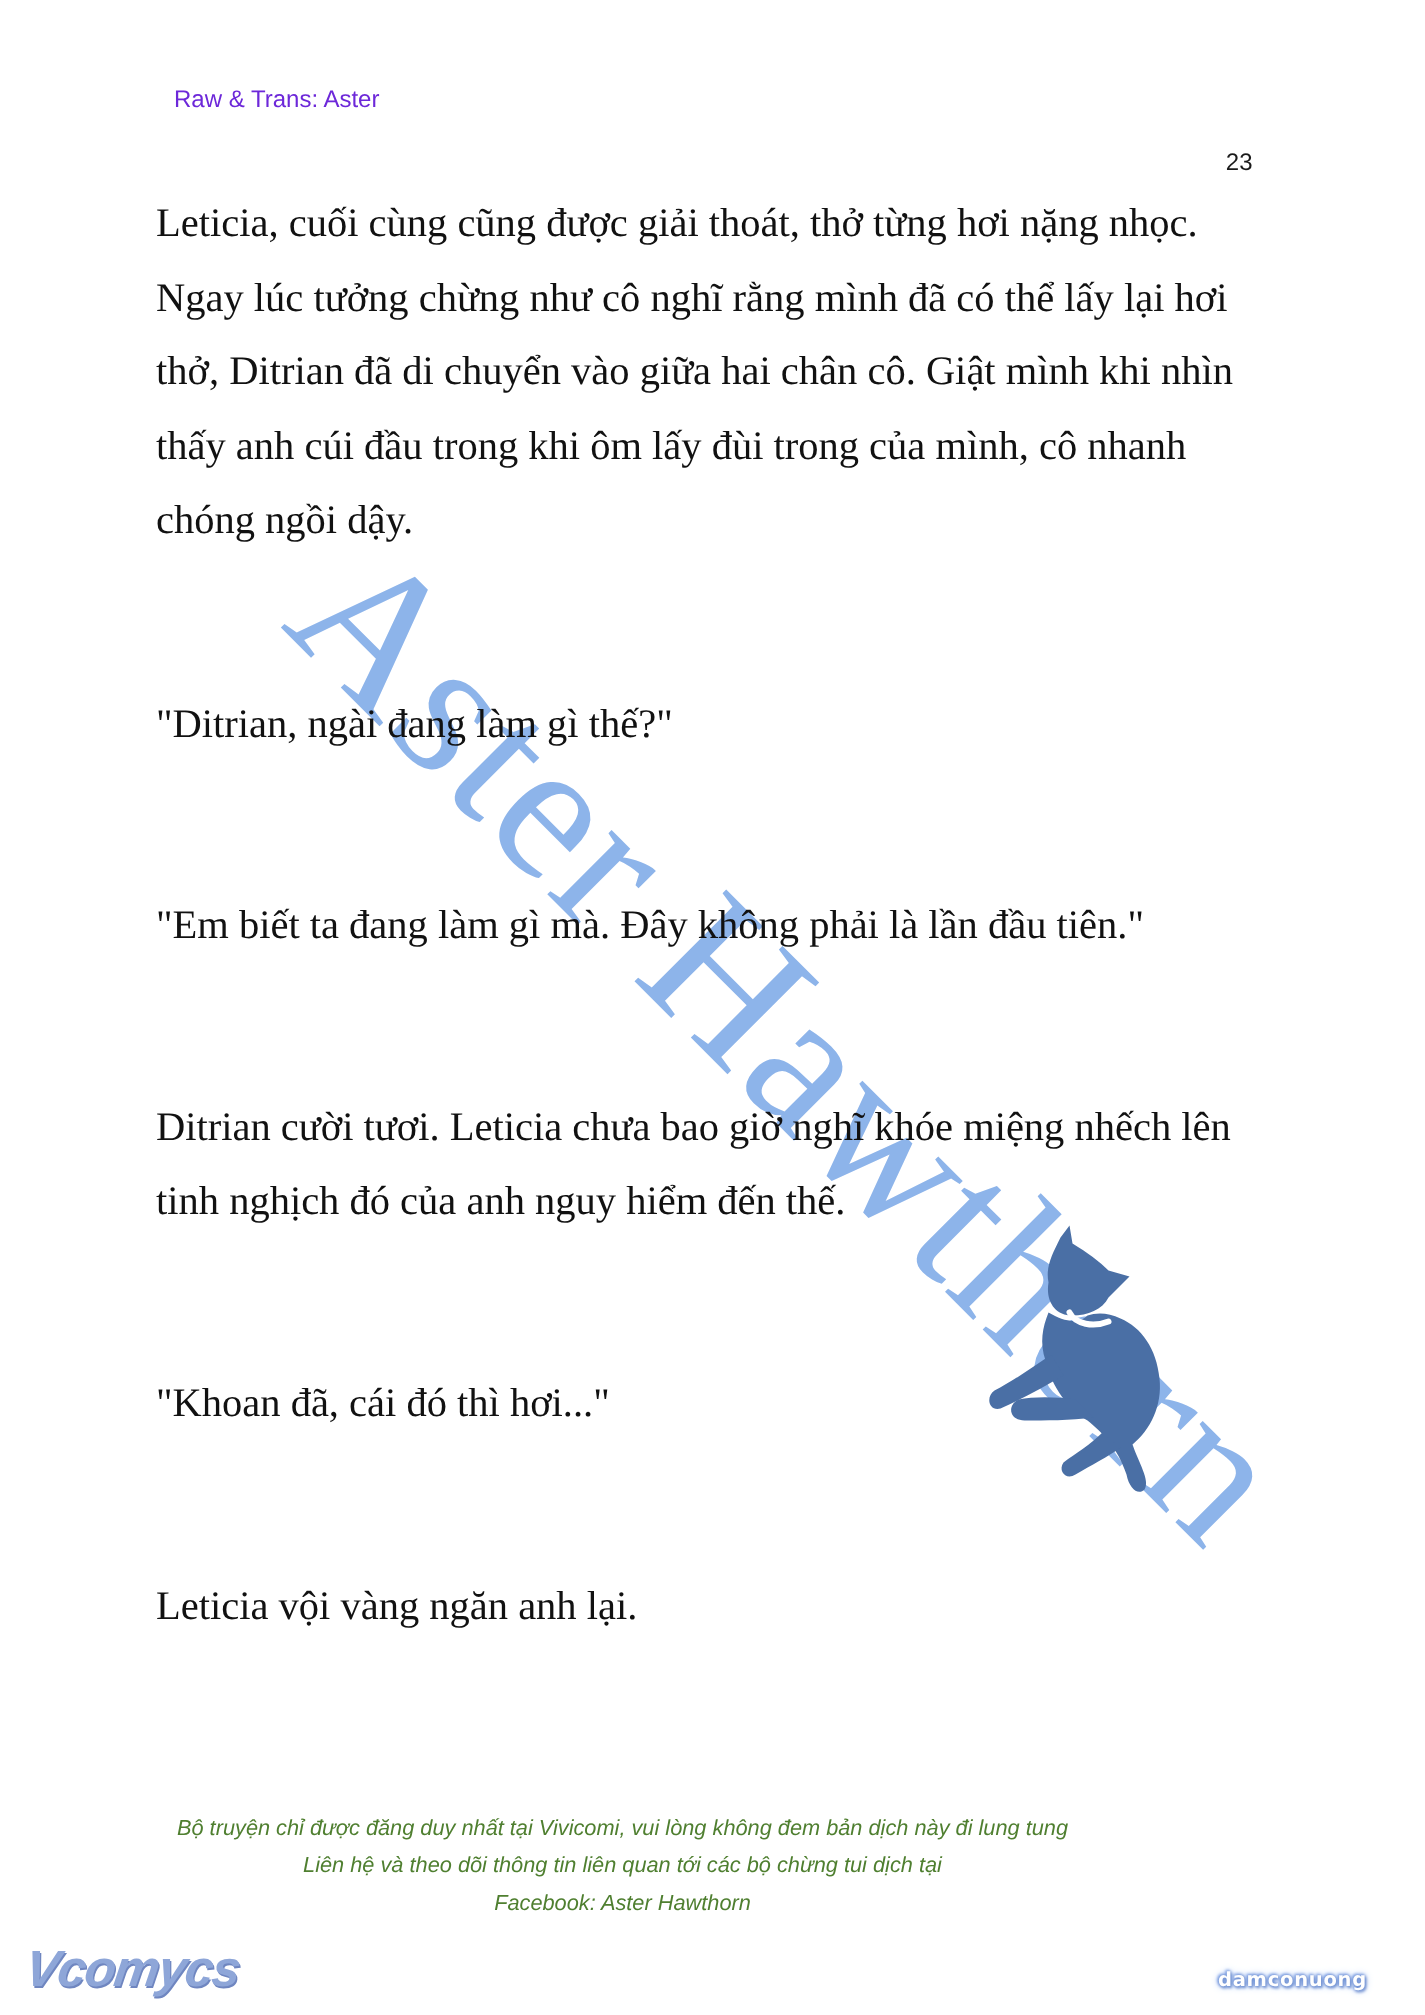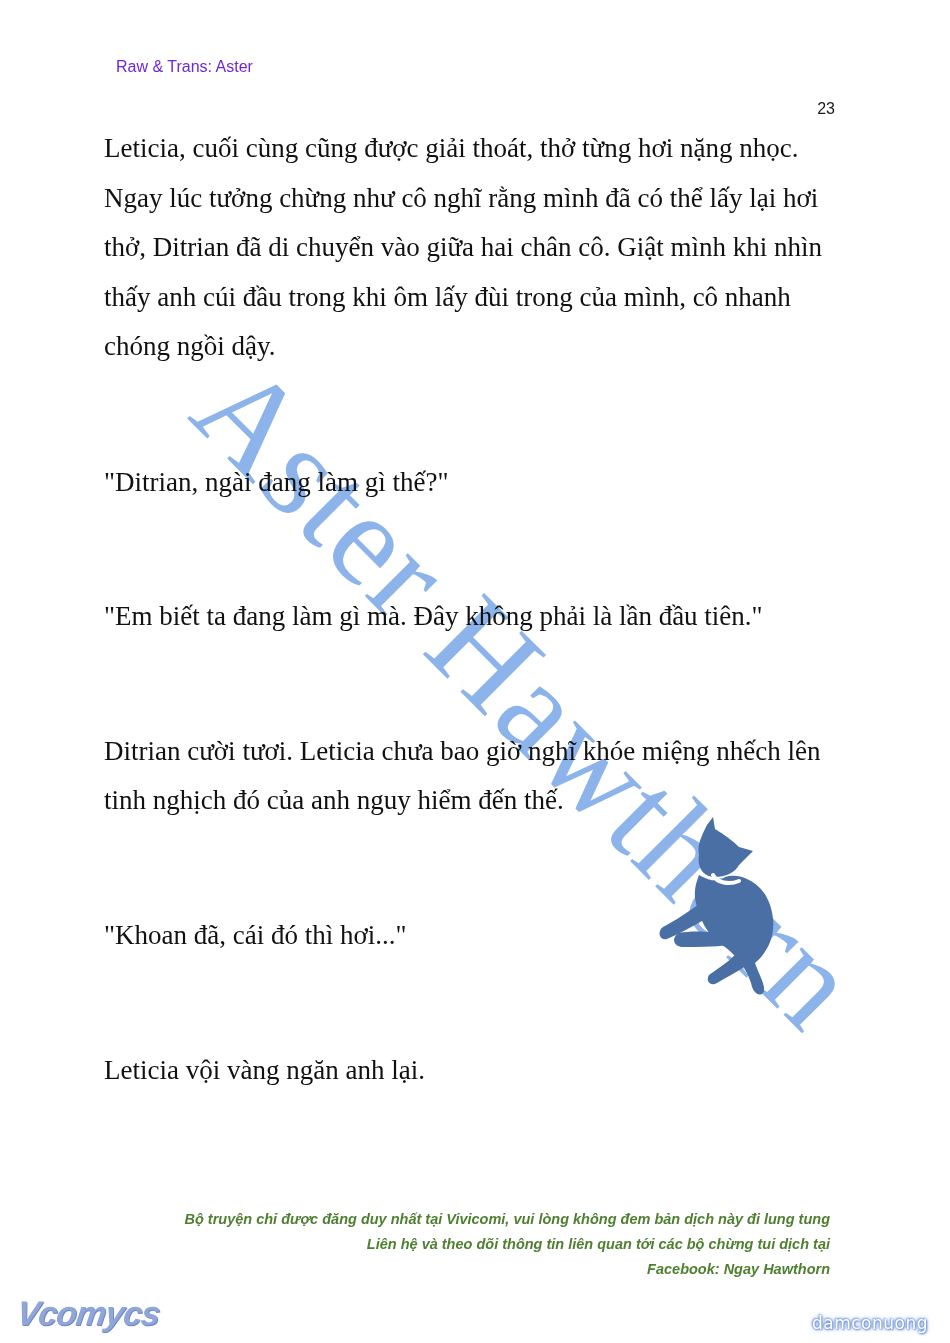--- a/index.html
+++ b/index.html
@@ -75,24 +75,24 @@
       width: 125px;
       height: 185px;
       z-index: 3;
     }
 
     .footer {
       position: absolute;
       left: 0;
       top: 1207px;
       width: 830px;
-      text-align: right;
+      text-align: center;
       font-family: "Liberation Sans", sans-serif;
       font-style: italic;
-      font-weight: bold;
+      font-weight: normal;
       font-size: 14.5px;
       line-height: 25px;
       color: #4f7f30;
     }
     .footer-line { display: block; }
 
     .logo-left {
       position: absolute;
       left: 17px;
       top: 1294px;
@@ -103,22 +103,22 @@
       letter-spacing: -1px;
       color: #8ea6d8;
       transform: skewX(-8deg);
       text-shadow: 1px 1px 0 #6f86c0;
     }
     .logo-right {
       position: absolute;
       left: 812px;
       top: 1313px;
       font-family: "DejaVu Sans", sans-serif;
-      font-weight: normal;
-      font-size: 17px;
+      font-weight: bold;
+      font-size: 13px;
       color: #ffffff;
       letter-spacing: 0.5px;
       text-shadow:
         0 0 2px #6f8fcf,
         0 0 3px #7f9fdf,
         1px 1px 2px #6f8fcf,
         -1px -1px 2px #8fb0ef,
         0 0 6px #aac0ef;
     }
   </style>
@@ -159,17 +159,17 @@
       <path d="M 80 140 C 72 148 62 154 54 160 C 50 166 56 172 62 168 C 72 162 84 156 92 150 Z"></path>
     </g>
 
     <path d="M 58 60 C 62 68 74 70 84 66" stroke="#ffffff" stroke-width="4" fill="none" stroke-linecap="round"></path>
   </svg>
 </div>
 
 <div class="footer">
   <span class="footer-line">Bộ truyện chỉ được đăng duy nhất tại Vivicomi, vui lòng không đem bản dịch này đi lung tung</span>
   <span class="footer-line">Liên hệ và theo dõi thông tin liên quan tới các bộ chừng tui dịch tại</span>
-  <span class="footer-line">Facebook: Ngay Hawthorn</span>
+  <span class="footer-line">Facebook: Aster Hawthorn</span>
 </div>
 
 <div class="logo-left">Vcomycs</div>
 <div class="logo-right">damconuong</div>
 
 </body></html>

